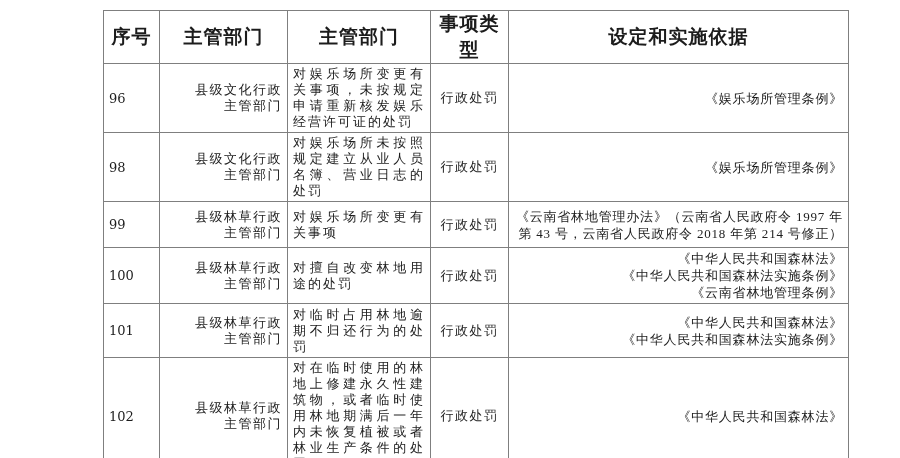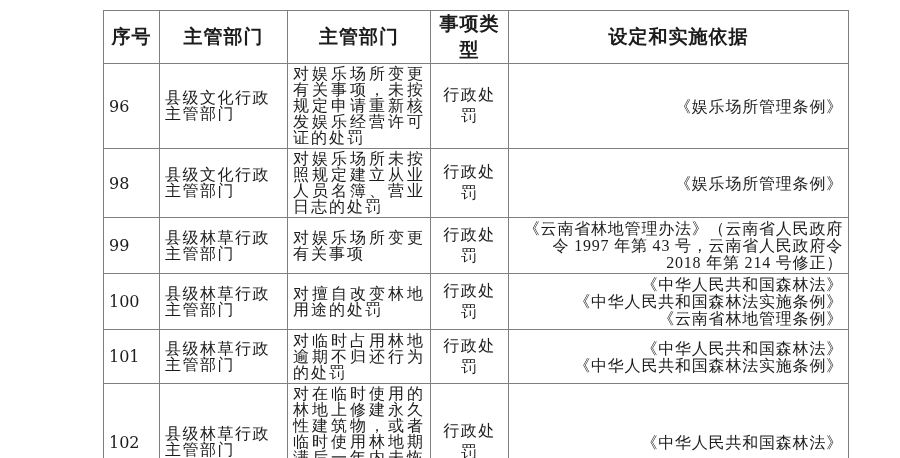--- a/index.html
+++ b/index.html
@@ -19,35 +19,35 @@
     position: absolute;
     left: 103px;
     top: 10px;
     width: 745px;
     border-collapse: collapse;
     table-layout: fixed;
   }
   .doc-table th, .doc-table td {
     border: 1px solid #7f7f7f;
     color: #1c1c1c;
-    font-size: 16px;
+    font-size: 13px;
     vertical-align: middle;
     padding: 2px 5px;
     overflow: hidden;
   }
   .doc-table thead tr { height: 28px; }
   .doc-table th {
     font-weight: bold;
     text-align: center;
     letter-spacing: 1px;
     font-size: 19px;
     padding: 0 2px;
   }
   .col-no   { text-align: left; font-family: "DejaVu Serif", serif; }
-  .col-dept { text-align: left; letter-spacing: 1.5px; line-height: 16px; }
+  .col-dept { text-align: right; letter-spacing: 1.5px; line-height: 16px; }
   .col-item { text-align: justify; text-align-last: left; letter-spacing: 2px; line-height: 16px; }
   .col-type { text-align: center; letter-spacing: 1.5px; font-family: Liberation Mono, monospace; }
   .col-basis { text-align: right; letter-spacing: 0.8px; line-height: 17px; }
   .col-basis .basis-line { white-space: normal; }
   
   tbody tr:nth-child(1) { height: 65px; }
   tbody tr:nth-child(2) { height: 43px; }
   tbody tr:nth-child(3) { height: 46px; }
   tbody tr:nth-child(4) { height: 40px; margin-top: 12px; }
   tbody tr:nth-child(5) { height: 54px; }

